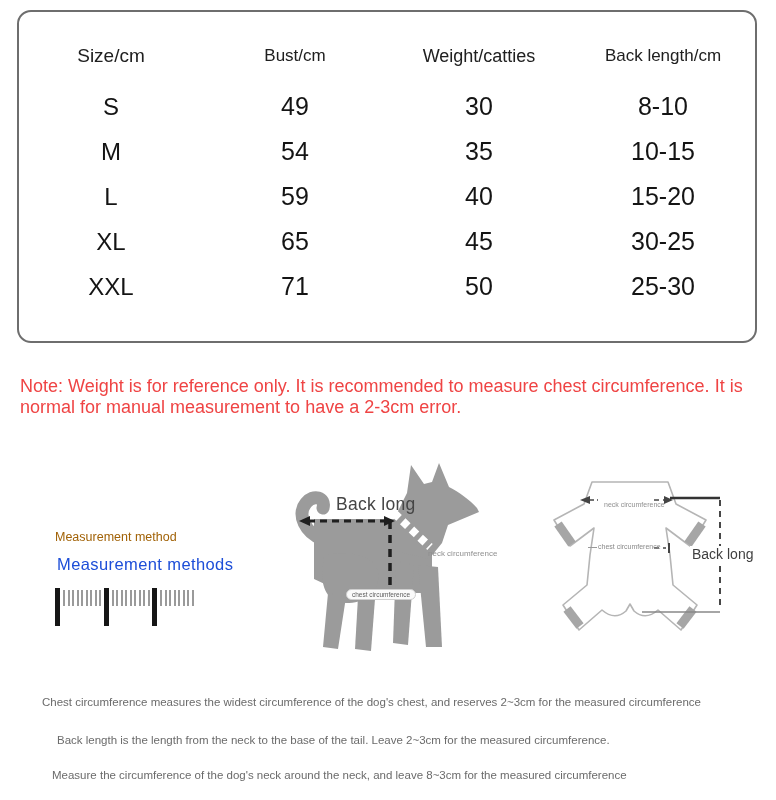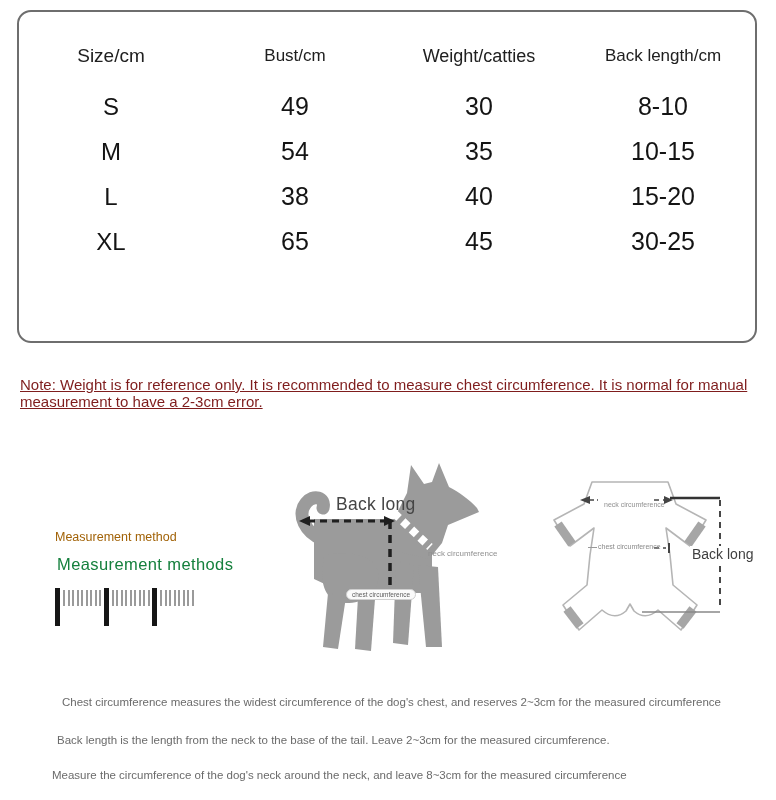--- a/index.html
+++ b/index.html
@@ -17,25 +17,25 @@
   .tbl-head { height:56px; }
   .tbl-head .cell { font-weight:400; color:#202020; }
   .tbl-head .cell:nth-child(1){ font-size:19px; }
   .tbl-head .cell:nth-child(2){ font-size:17px; }
   .tbl-head .cell:nth-child(3){ font-size:18px; }
   .tbl-head .cell:nth-child(4){ font-size:17px; }
   .tbl-data { height:45px; font-size:25px; color:#141414; }
   .tbl-data .cell:nth-child(1){ font-size:24px; }
 
   
-  .note-line { position:absolute; left:20px; top:376px; width:745px; font-size:15px; color:#7f1d1d;text-decoration:underline; }
+  .note-line { position:absolute; left:20px; top:376px; width:745px; font-size:18px; color:#ef4444; }
 
   
   .mm-small { position:absolute; left:55px; top:530px; font-size:12.5px; color:#a16207; }
-  .mm-large { position:absolute; left:57px; top:555px; font-size:16.5px; color:#15803d; letter-spacing:0.4px; }
+  .mm-large { position:absolute; left:57px; top:555px; font-size:16.5px; color:#1d4ed8; letter-spacing:0.4px; }
   .ruler { position:absolute; left:55px; top:588px; height:42px; display:flex; align-items:flex-start; }
   .tick-tall { width:5px; height:38px; background:#161616; margin-right:3px; }
   .tick-small { width:2px; height:16px; background:#9a9a9a; margin:2px 2.5px 0 0; }
 
   
   .dog-svg { position:absolute; left:280px; top:455px; width:240px; height:220px; }
   .garment-svg { position:absolute; left:530px; top:460px; width:246px; height:200px; }
 
   
   .lbl { position:absolute; white-space:nowrap; }
@@ -43,21 +43,21 @@
   .dog-neck { left:428px; top:549px; font-size:8px; color:#8f8f8f; }
   .dog-chest { left:346px; top:589px; font-size:6.5px; color:#5c5c5c; background:#fafafa;
                border:1px solid #cfcfcf; border-radius:7px; padding:1px 5px; }
   .gar-neck { left:604px; top:501px; font-size:7px; color:#909090; }
   .gar-chest { left:598px; top:543px; font-size:7px; color:#8a8a8a; }
   .gar-chest-dash { position:absolute; left:588px; top:547px; width:9px; height:1px; background:#9a9a9a; }
   .gar-backlong { left:690px; top:546px; font-size:14px; color:#3f3f3f; background:#fff; padding:0 2px; }
 
   
   .foot { position:absolute; font-size:11.5px; color:#6b6b6b; white-space:nowrap; }
-  .foot-1 { left:62px; top:696px; }
+  .foot-1 { left:42px; top:696px; }
   .foot-2 { left:57px; top:734px; }
   .foot-3 { left:52px; top:769px; }
 </style>
 </head>
 <body>
 
 <div id="stage">
 
   <div class="size-card">
     <div class="tbl-row tbl-head">
@@ -74,29 +74,35 @@
       <div class="cell">8-10</div>
     </div>
     <div class="tbl-row tbl-data">
       <div class="cell">M</div>
       <div class="cell">54</div>
       <div class="cell">35</div>
       <div class="cell">10-15</div>
     </div>
     <div class="tbl-row tbl-data">
       <div class="cell">L</div>
-      <div class="cell">38</div>
+      <div class="cell">59</div>
       <div class="cell">40</div>
       <div class="cell">15-20</div>
     </div>
     <div class="tbl-row tbl-data">
       <div class="cell">XL</div>
       <div class="cell">65</div>
       <div class="cell">45</div>
       <div class="cell">30-25</div>
+    </div>
+    <div class="tbl-row tbl-data">
+      <div class="cell">XXL</div>
+      <div class="cell">71</div>
+      <div class="cell">50</div>
+      <div class="cell">25-30</div>
     </div>
   </div>
 
   <div class="note-line">Note: Weight is for reference only. It is recommended to measure chest circumference. It is normal for manual measurement to have a 2-3cm error.</div>
 
   <div class="mm-small">Measurement method</div>
   <div class="mm-large">Measurement methods</div>
   <div class="ruler">
       <div class="tick-tall"></div>
       <div class="tick-small"></div>

